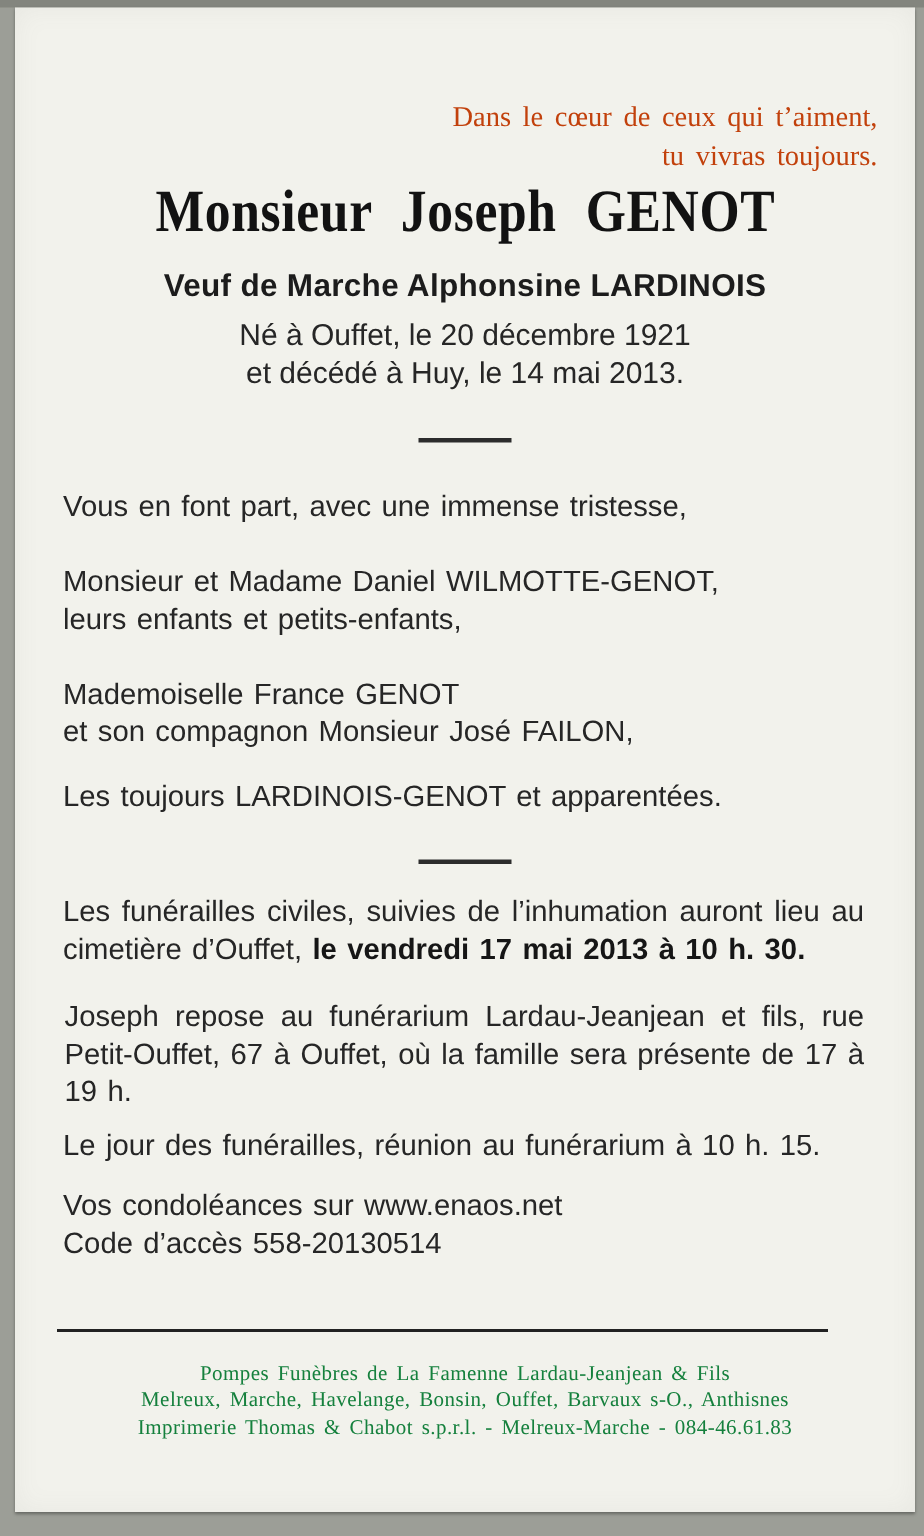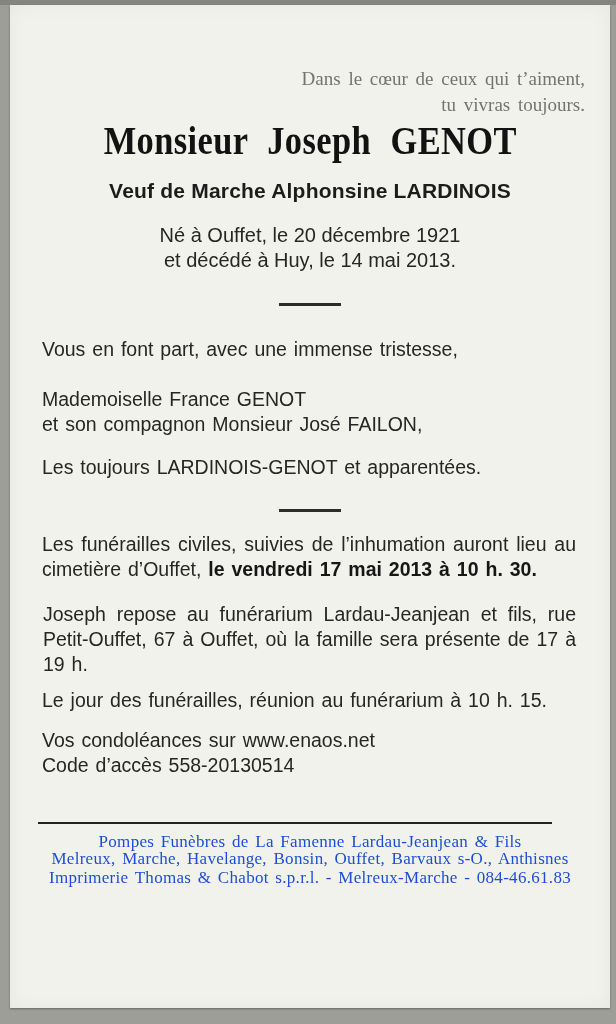--- a/index.html
+++ b/index.html
@@ -16,55 +16,55 @@
     background: #f2f2ec;
     box-shadow: 0 1px 2px rgba(0,0,0,0.35), inset 0 0 18px rgba(120,120,110,0.08);
     overflow: hidden;
     color: #262626;
   }
   .epigraph {
     margin: 61px 25px 0 0;
     text-align: right;
     font-family: "Liberation Serif", "DejaVu Serif", serif;
     font-size: 19px; line-height: 26px;
-    color: #737373; word-spacing: 3px;
+    color: #c2410c; word-spacing: 3px;
   }
   .name {
     text-align: center;
     font-family: "Liberation Serif", "DejaVu Serif", serif;
     font-weight: bold; font-size: 40px; line-height: 46px;
     color: #121212; white-space: nowrap;
   }
   .name-inner { display: inline-block; transform: scaleX(0.86); word-spacing: 12px; letter-spacing: 0.5px; }
   .relation {
     margin-top: 14px; text-align: center;
     font-weight: bold; font-size: 21px; line-height: 26px;
     color: #1c1c1c; letter-spacing: 0.2px;
   }
-  .dates { margin-top: 19px; text-align: center; font-size: 20px; line-height: 25px; }
+  .dates { margin-top: 8px; text-align: center; font-size: 20px; line-height: 25px; }
   .divider {
     width: 62px; border: 0; border-top: 3px solid #2c2c2c;
     margin: 30px auto 0;
   }
   .divider.second { margin-top: 29px; }
   .para { font-size: 19.5px; line-height: 25px; padding: 0 34px 0 32px; word-spacing: 1.5px; }
   .intro       { margin-top: 31px; }
   .mourner-a   { margin-top: 25px; }
   .mourner-b   { margin-top: 25px; }
   .families    { margin-top: 18px; }
   .ceremony    { margin-top: 20px; text-align: justify; }
   .ceremony b  { font-weight: bold; color: #161616; }
   .repose      { margin-top: 20px; text-align: justify; padding-left: 33px; }
   .gathering   { margin-top: 11px; }
   .condolences { margin-top: 15px; }
   .footer-rule { border: 0; border-top: 2px solid #222; margin: 44px 58px 0 28px; }
   .footer {
-    margin-top: 9px; text-align: center;
+    margin-top: 20px; text-align: center;
     font-family: "Liberation Serif", "DejaVu Serif", serif;
-    font-size: 17px; line-height: 17px; color: #1d4ed8;
+    font-size: 14px; line-height: 17px; color: #15803d;
     letter-spacing: 0.3px; word-spacing: 2px;
   }
   .footer .printer { margin-top: 2px; }
 </style>
 </head>
 <body>
 
 <div class="scan-frame">
   <div class="top-strip"></div>
 
@@ -83,20 +83,24 @@
 
     <div class="dates">
       <div>Né à Ouffet, le 20 décembre 1921</div>
       <div>et décédé à Huy, le 14 mai 2013.</div>
     </div>
 
     <hr class="divider">
 
     <div class="para intro">Vous en font part, avec une immense tristesse,</div>
 
+    <div class="para mourner-a">
+      <div>Monsieur et Madame Daniel WILMOTTE-GENOT,</div>
+      <div>leurs enfants et petits-enfants,</div>
+    </div>
 
     <div class="para mourner-b">
       <div>Mademoiselle France GENOT</div>
       <div>et son compagnon Monsieur José FAILON,</div>
     </div>
 
     <div class="para families">Les toujours LARDINOIS-GENOT et apparentées.</div>
 
     <hr class="divider second">
 

